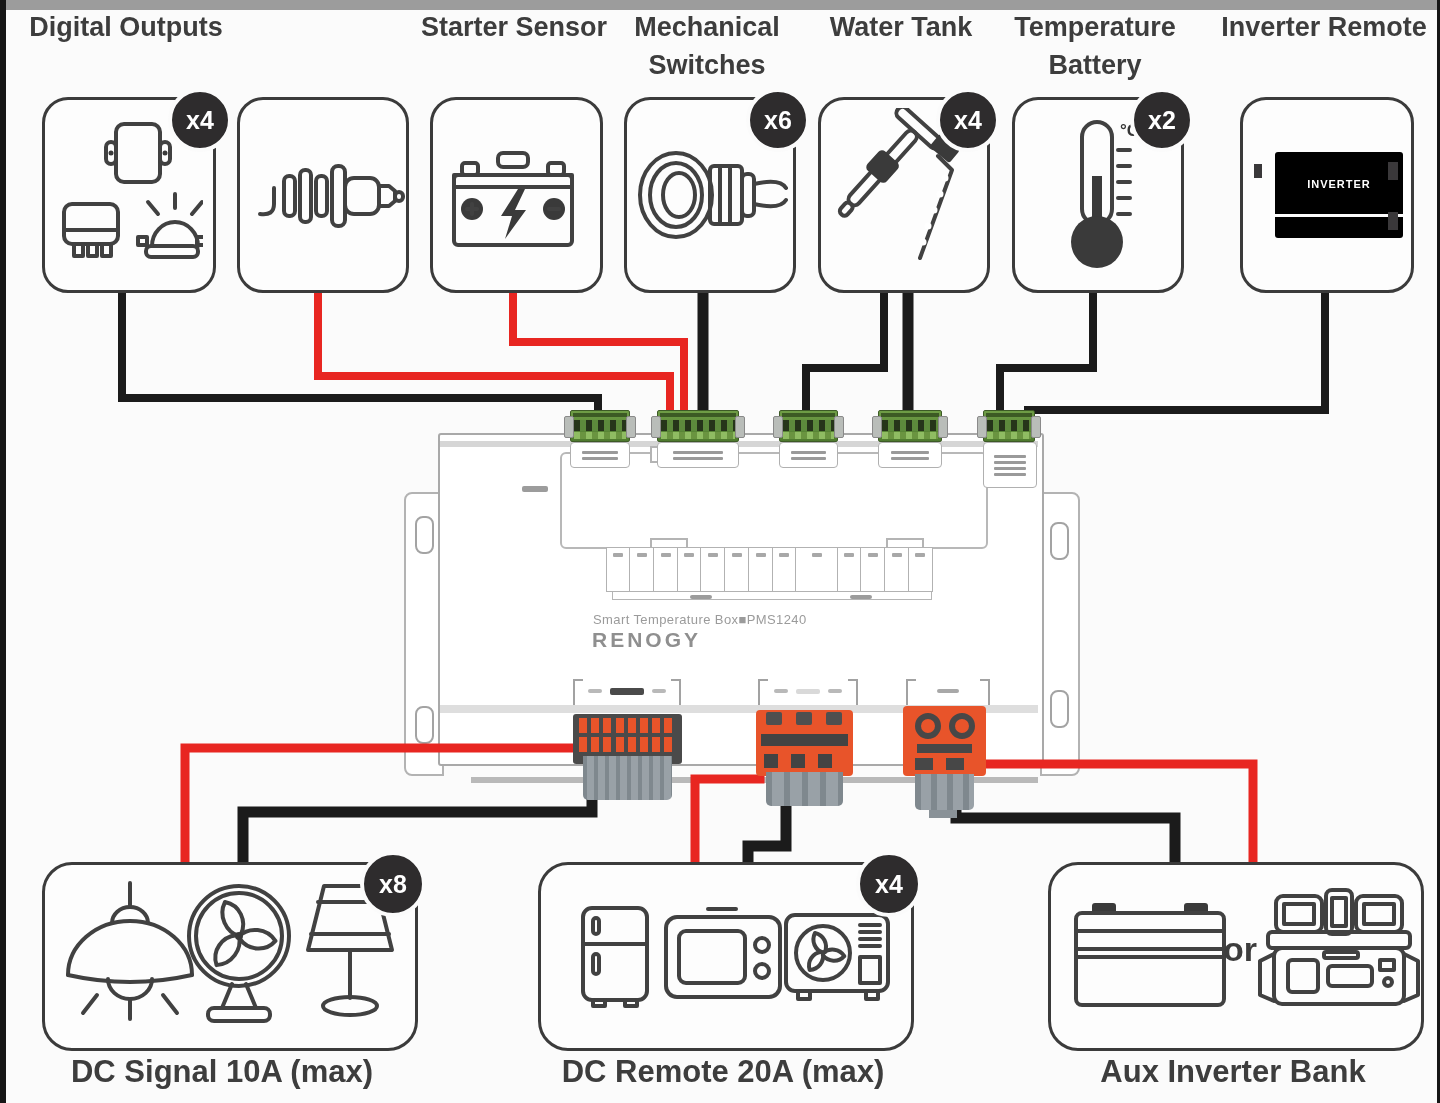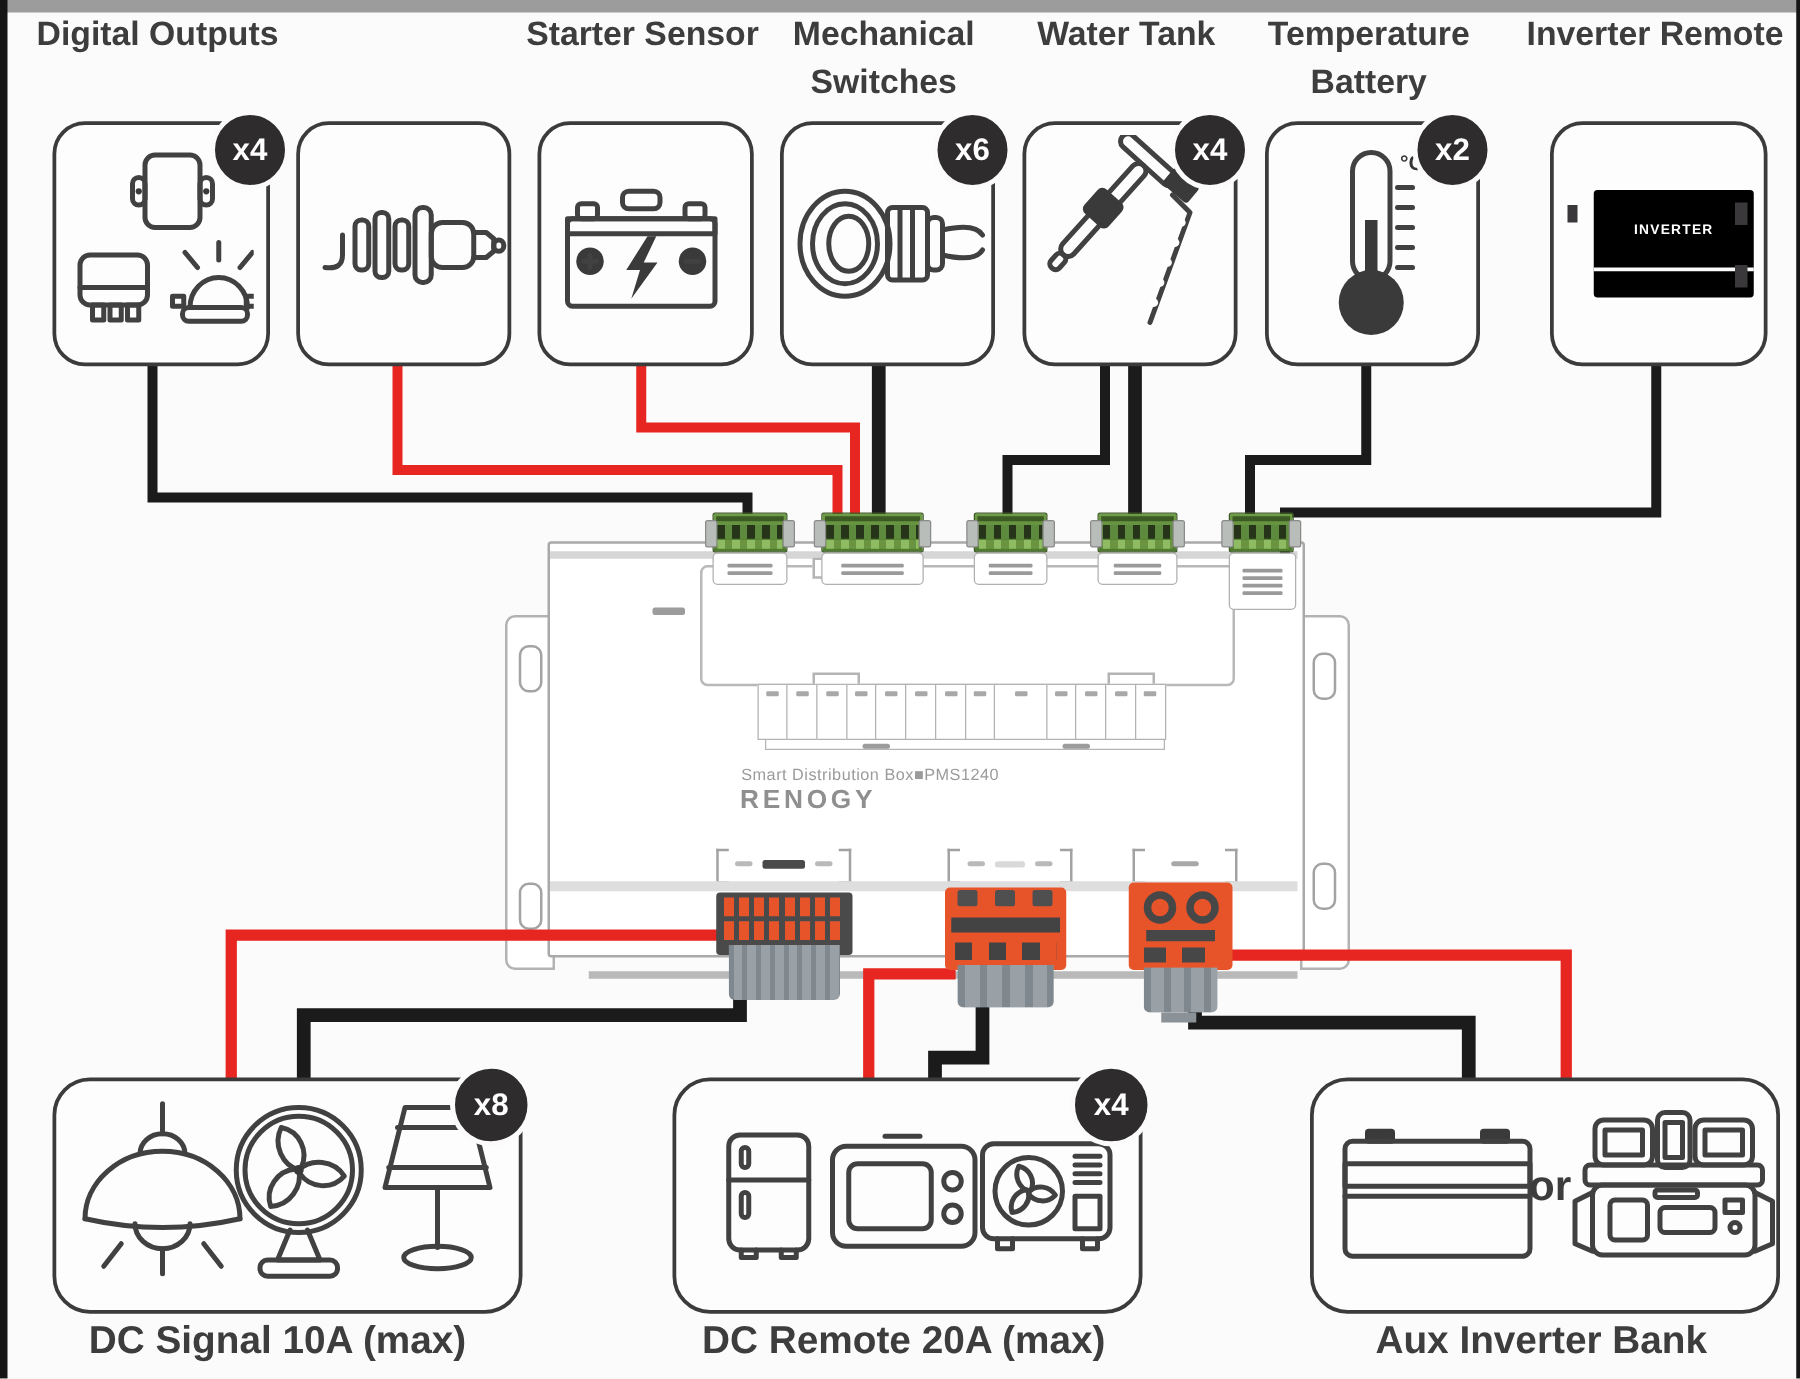--- a/index.html
+++ b/index.html
@@ -262,21 +262,21 @@
     <div class="fuse wide"></div>
     <div class="fuse"></div>
     <div class="fuse"></div>
     <div class="fuse"></div>
     <div class="fuse"></div>
   </div>
   <div class="fuse-bracket"></div>
   <div class="hub-dash" style="left:690px;top:595px;width:22px;height:4px"></div>
   <div class="hub-dash" style="left:850px;top:595px;width:22px;height:4px"></div>
 
-  <div class="hub-model">Smart Distribution Box■PMS1240</div>
+  <div class="hub-model">Smart Temperature Box■PMS1240</div>
   <div class="hub-brand">RENOGY</div>
 
   <div class="bk" style="left:573px;width:108px">
     <i style="width:14px;height:4px;background:#b9b9b9"></i>
     <i style="width:34px;height:7px;background:#4a4a4a"></i>
     <i style="width:14px;height:4px;background:#b9b9b9"></i>
   </div>
   <div class="bk" style="left:758px;width:100px">
     <i style="width:14px;height:4px;background:#b9b9b9"></i>
     <i style="width:24px;height:5px;background:#d9d9d9"></i>

